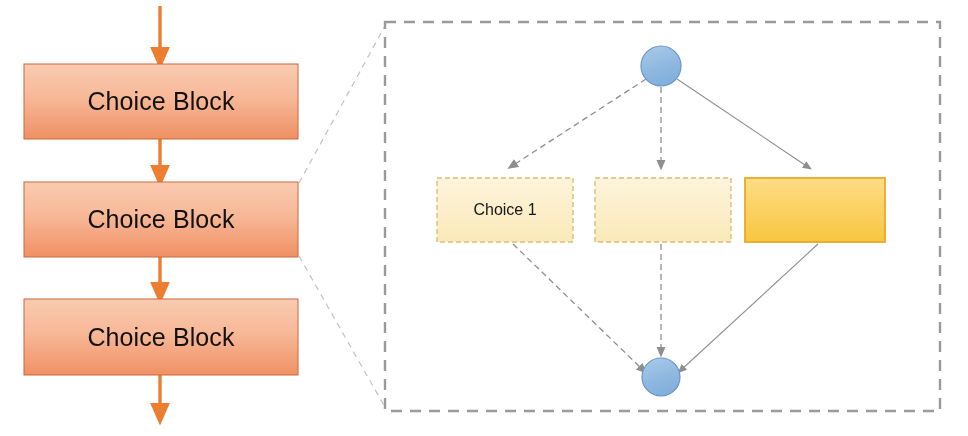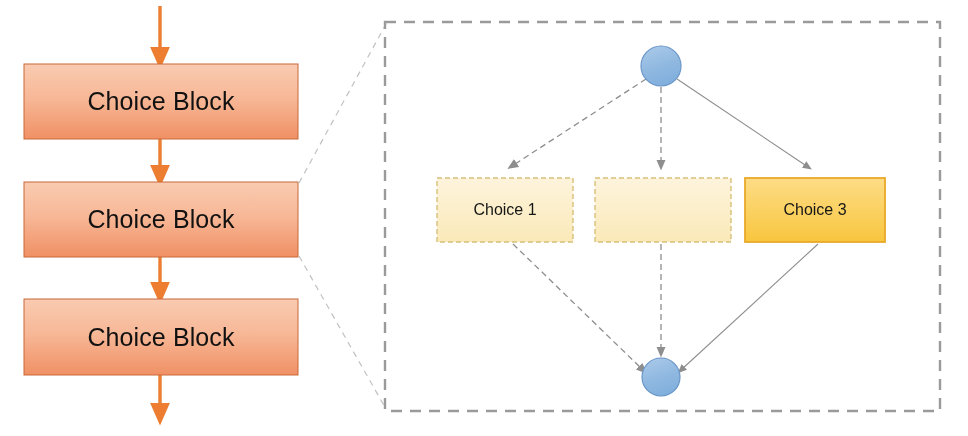--- a/index.html
+++ b/index.html
@@ -105,15 +105,14 @@
       <circle cx="661" cy="66" r="20" fill="url(#circGrad)" stroke="#6A96C8" stroke-width="1.2"></circle>
       <circle cx="661" cy="377" r="19" fill="url(#circGrad)" stroke="#6A96C8" stroke-width="1.2"></circle>
     </g>
   </svg>
 
   <div class="blk-label" style="left:24px;top:64px;width:274px;height:75px;">Choice Block</div>
   <div class="blk-label" style="left:24px;top:182px;width:274px;height:75px;">Choice Block</div>
   <div class="blk-label" style="left:24px;top:299px;width:274px;height:76px;">Choice Block</div>
 
   <div class="choice-label" style="left:437px;top:178px;width:136px;height:64px;">Choice 1</div>
-  <div class="choice-label" style="left:745px;top:178px;width:140px;height:64px;">Choice 3</div>
 
 </div>
 
 </body></html>

